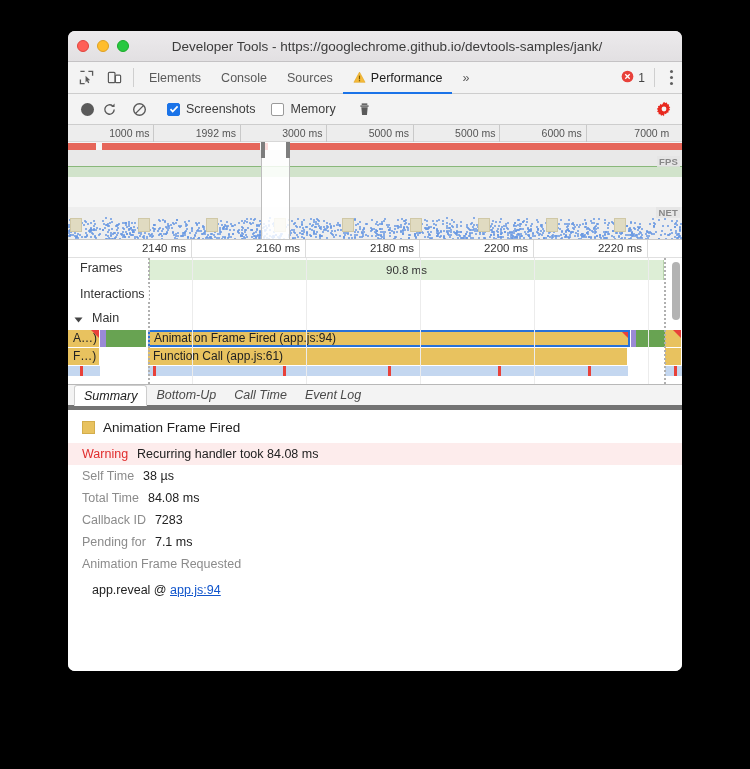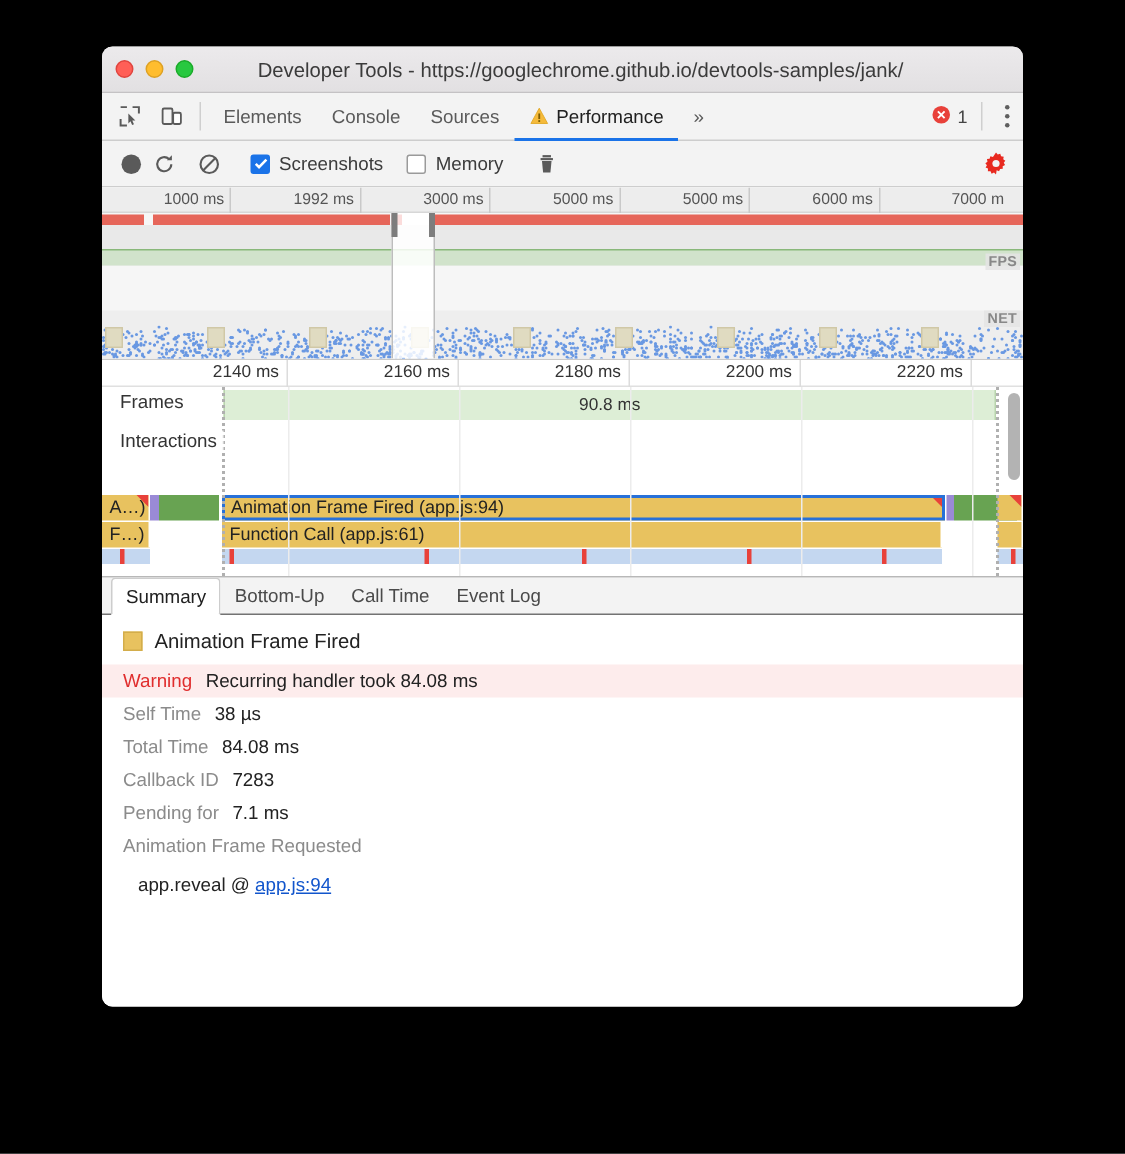--- a/index.html
+++ b/index.html
@@ -351,25 +351,26 @@
     width: 8px; height: 58px;
     background: #b3b3b3;
     border-radius: 4px;
     z-index: 6;
   }
 
   
   #bottom-tabs {
     height: 25px;
     background: #f3f3f3;
-    border-bottom: 1px solid #737373;
+    border-bottom: 5px solid #737373;
     display: flex;
     align-items: stretch;
     padding-left: 6px;
     font-size: 12.5px;
+    font-style: italic;
   }
   .btab {
     display: flex; align-items: center;
     padding: 0 9px;
     color: #4a4a4a;
     white-space: nowrap;
   }
   .btab.active {
     background: #ffffff;
     border: 1px solid #cdcdcd;
@@ -561,21 +562,21 @@
       </div>
     <div id="red-bar">
       <div class="seg" style="left:0; width:4.5%"></div>
       <div class="seg" style="left:5.6%; width:25.7%"></div>
       <div class="seg" style="left:31.5%; width:1.1%; background:#e8413a;"></div>
       <div class="seg" style="left:36.1%; width:63.9%"></div>
     </div>
 
     <div class="band" id="fps-band">
       <div id="fps-fill"></div>
-      <div class="band-label" style="top:19px;margin-left:48px;">FPS</div>
+      <div class="band-label" style="top:6px;margin-left:48px;">FPS</div>
     </div>
 
 
     <div class="band" id="net-band">
       <div class="band-label" style="top:0px;">NET</div>
       <div id="net-dots">
           <span style="left:365.4px;top:9.6px"></span>
           <span style="left:331.9px;top:20.8px"></span>
           <span style="left:411.4px;top:13.9px"></span>
           <span style="left:532.4px;top:19.8px"></span>
@@ -2008,20 +2009,24 @@
       <div id="frames-band" style="left: 81px; width: 515px;">
         <span>90.8 ms</span>
       </div>
       <div class="track-name" style="top:3px;">Frames</div>
     </div>
 
     <div class="track-row" id="interactions-row">
       <div class="track-name" style="top:3px;">Interactions</div>
     </div>
 
+    <div class="track-row" id="main-row">
+      <div class="tri"></div>
+      <div class="track-name" style="top:1px; left:20px;">Main</div>
+    </div>
 
     <div class="fc-bar yellow" style="left:0; top:90px; width:32px;">
       <span>A…)</span>
       <span class="warn-corner"></span>
     </div>
     <div class="fc-bar purple" style="left:32px; top:90px; width:6px;"></div>
     <div class="fc-bar green" style="left:38px; top:90px; width:40px;"></div>
     <div class="fc-bar yellow selected" style="left:80px; top:90px; width:482px;">
       <span>Animation Frame Fired (app.js:94)</span>
       <span class="warn-corner" style="top:-1px;right:-1px;"></span>

